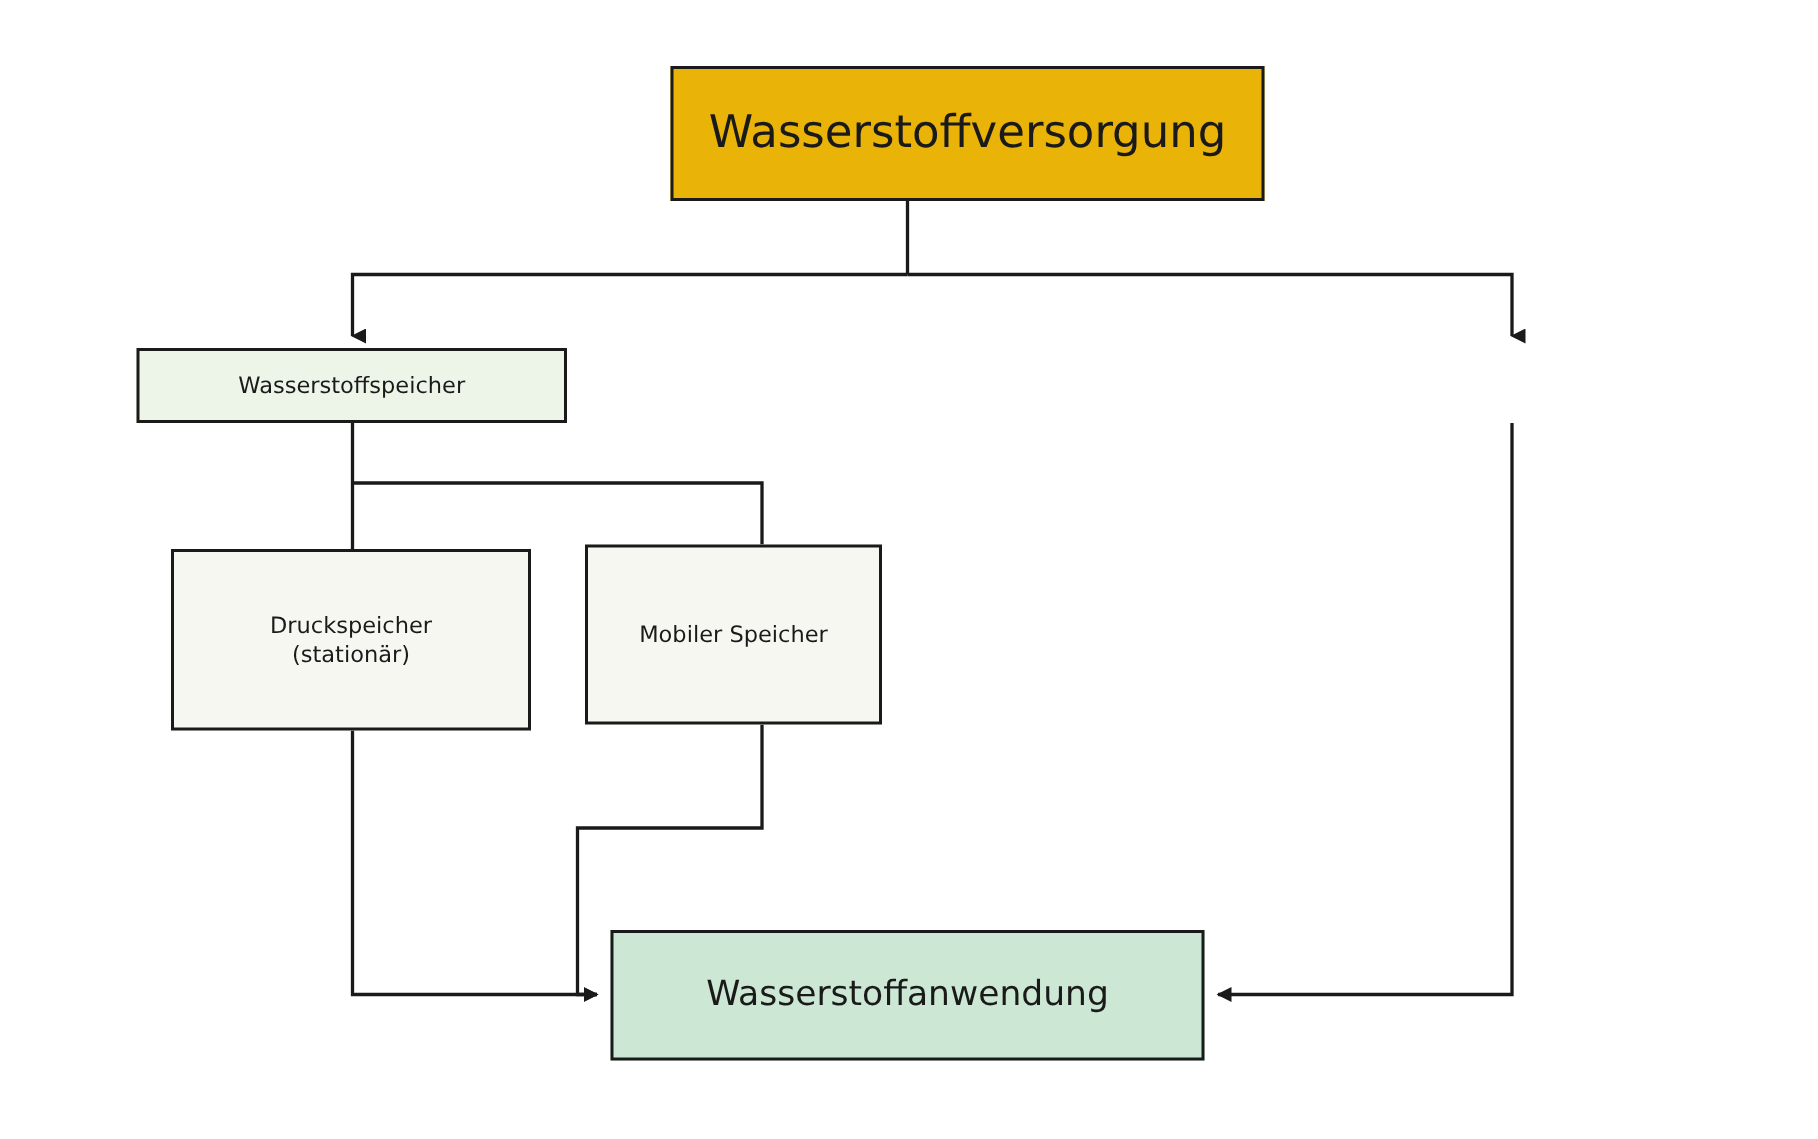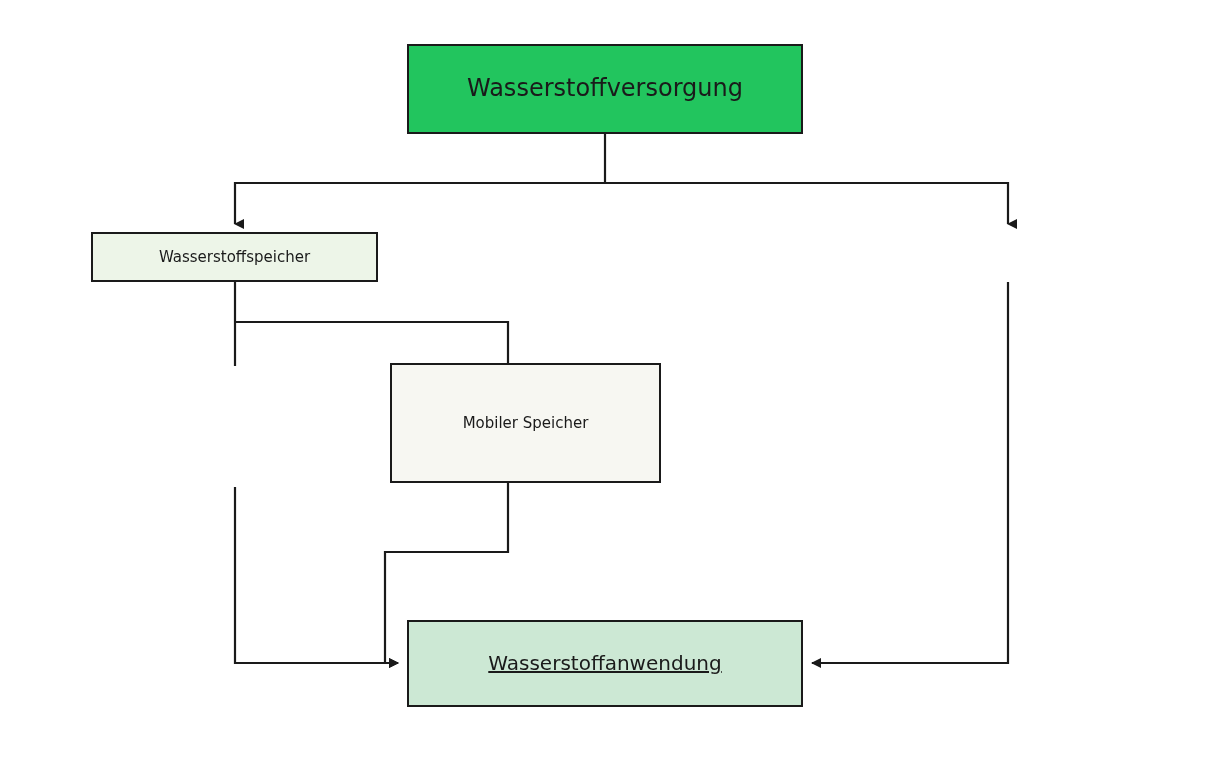--- a/index.html
+++ b/index.html
@@ -38,24 +38,24 @@
     text-align: center;
     line-height: 1.24;
     white-space: pre-line;
     z-index: 2;
   }
   .node-label {
     display: block;
     padding: 0 8px;
     white-space: pre-line;
   }
-  .lvl-root  { background: #22c55e; font-size: 24px; }
+  .lvl-root  { background: #eab308; font-size: 30px; margin-left: 40px; }
   .lvl-two   { background: #edf5e8; font-size: 15px; text-align: center; }
   .lvl-three { background: #f7f7f2; font-size: 15px; }
-  .lvl-sink  { background: #cce8d4; font-size: 20px; text-decoration: underline; }
+  .lvl-sink  { background: #cce8d4; font-size: 23px; }
 </style>
 </head>
 <body>
 
 <div id="canvas">
 
   <svg id="edges" width="1212" height="759" viewBox="0 0 1212 759" xmlns="http://www.w3.org/2000/svg">
     <defs>
       <marker id="arrow-down" markerWidth="12" markerHeight="12" refX="5" refY="9" orient="auto" markerUnits="userSpaceOnUse">
         <path d="M0,0 L10,0 L5,10 Z" fill="#1a1a1a"></path>
@@ -90,22 +90,26 @@
 
   <div class="node lvl-root" style="left:407px; top:44px; width:396px; height:90px;">
     <span class="node-label">Wasserstoffversorgung</span>
   </div>
 
   <div class="node lvl-two" style="left:91px; top:232px; width:287px; height:50px;">
     <span class="node-label">Wasserstoffspeicher</span>
   </div>
 
 
+  <div class="node lvl-three" style="left:114px; top:366px; width:240px; height:121px;">
+    <span class="node-label">Druckspeicher
+(stationär)</span>
+  </div>
 
-  <div class="node lvl-three" style="left:390px; top:363px; width:271px; height:120px;">
+  <div class="node lvl-three" style="left:390px; top:363px; width:198px; height:120px;">
     <span class="node-label">Mobiler Speicher</span>
   </div>
 
   <div class="node lvl-sink" style="left:407px; top:620px; width:396px; height:87px;">
     <span class="node-label">Wasserstoffanwendung</span>
   </div>
 
 </div>
 
 </body></html>

